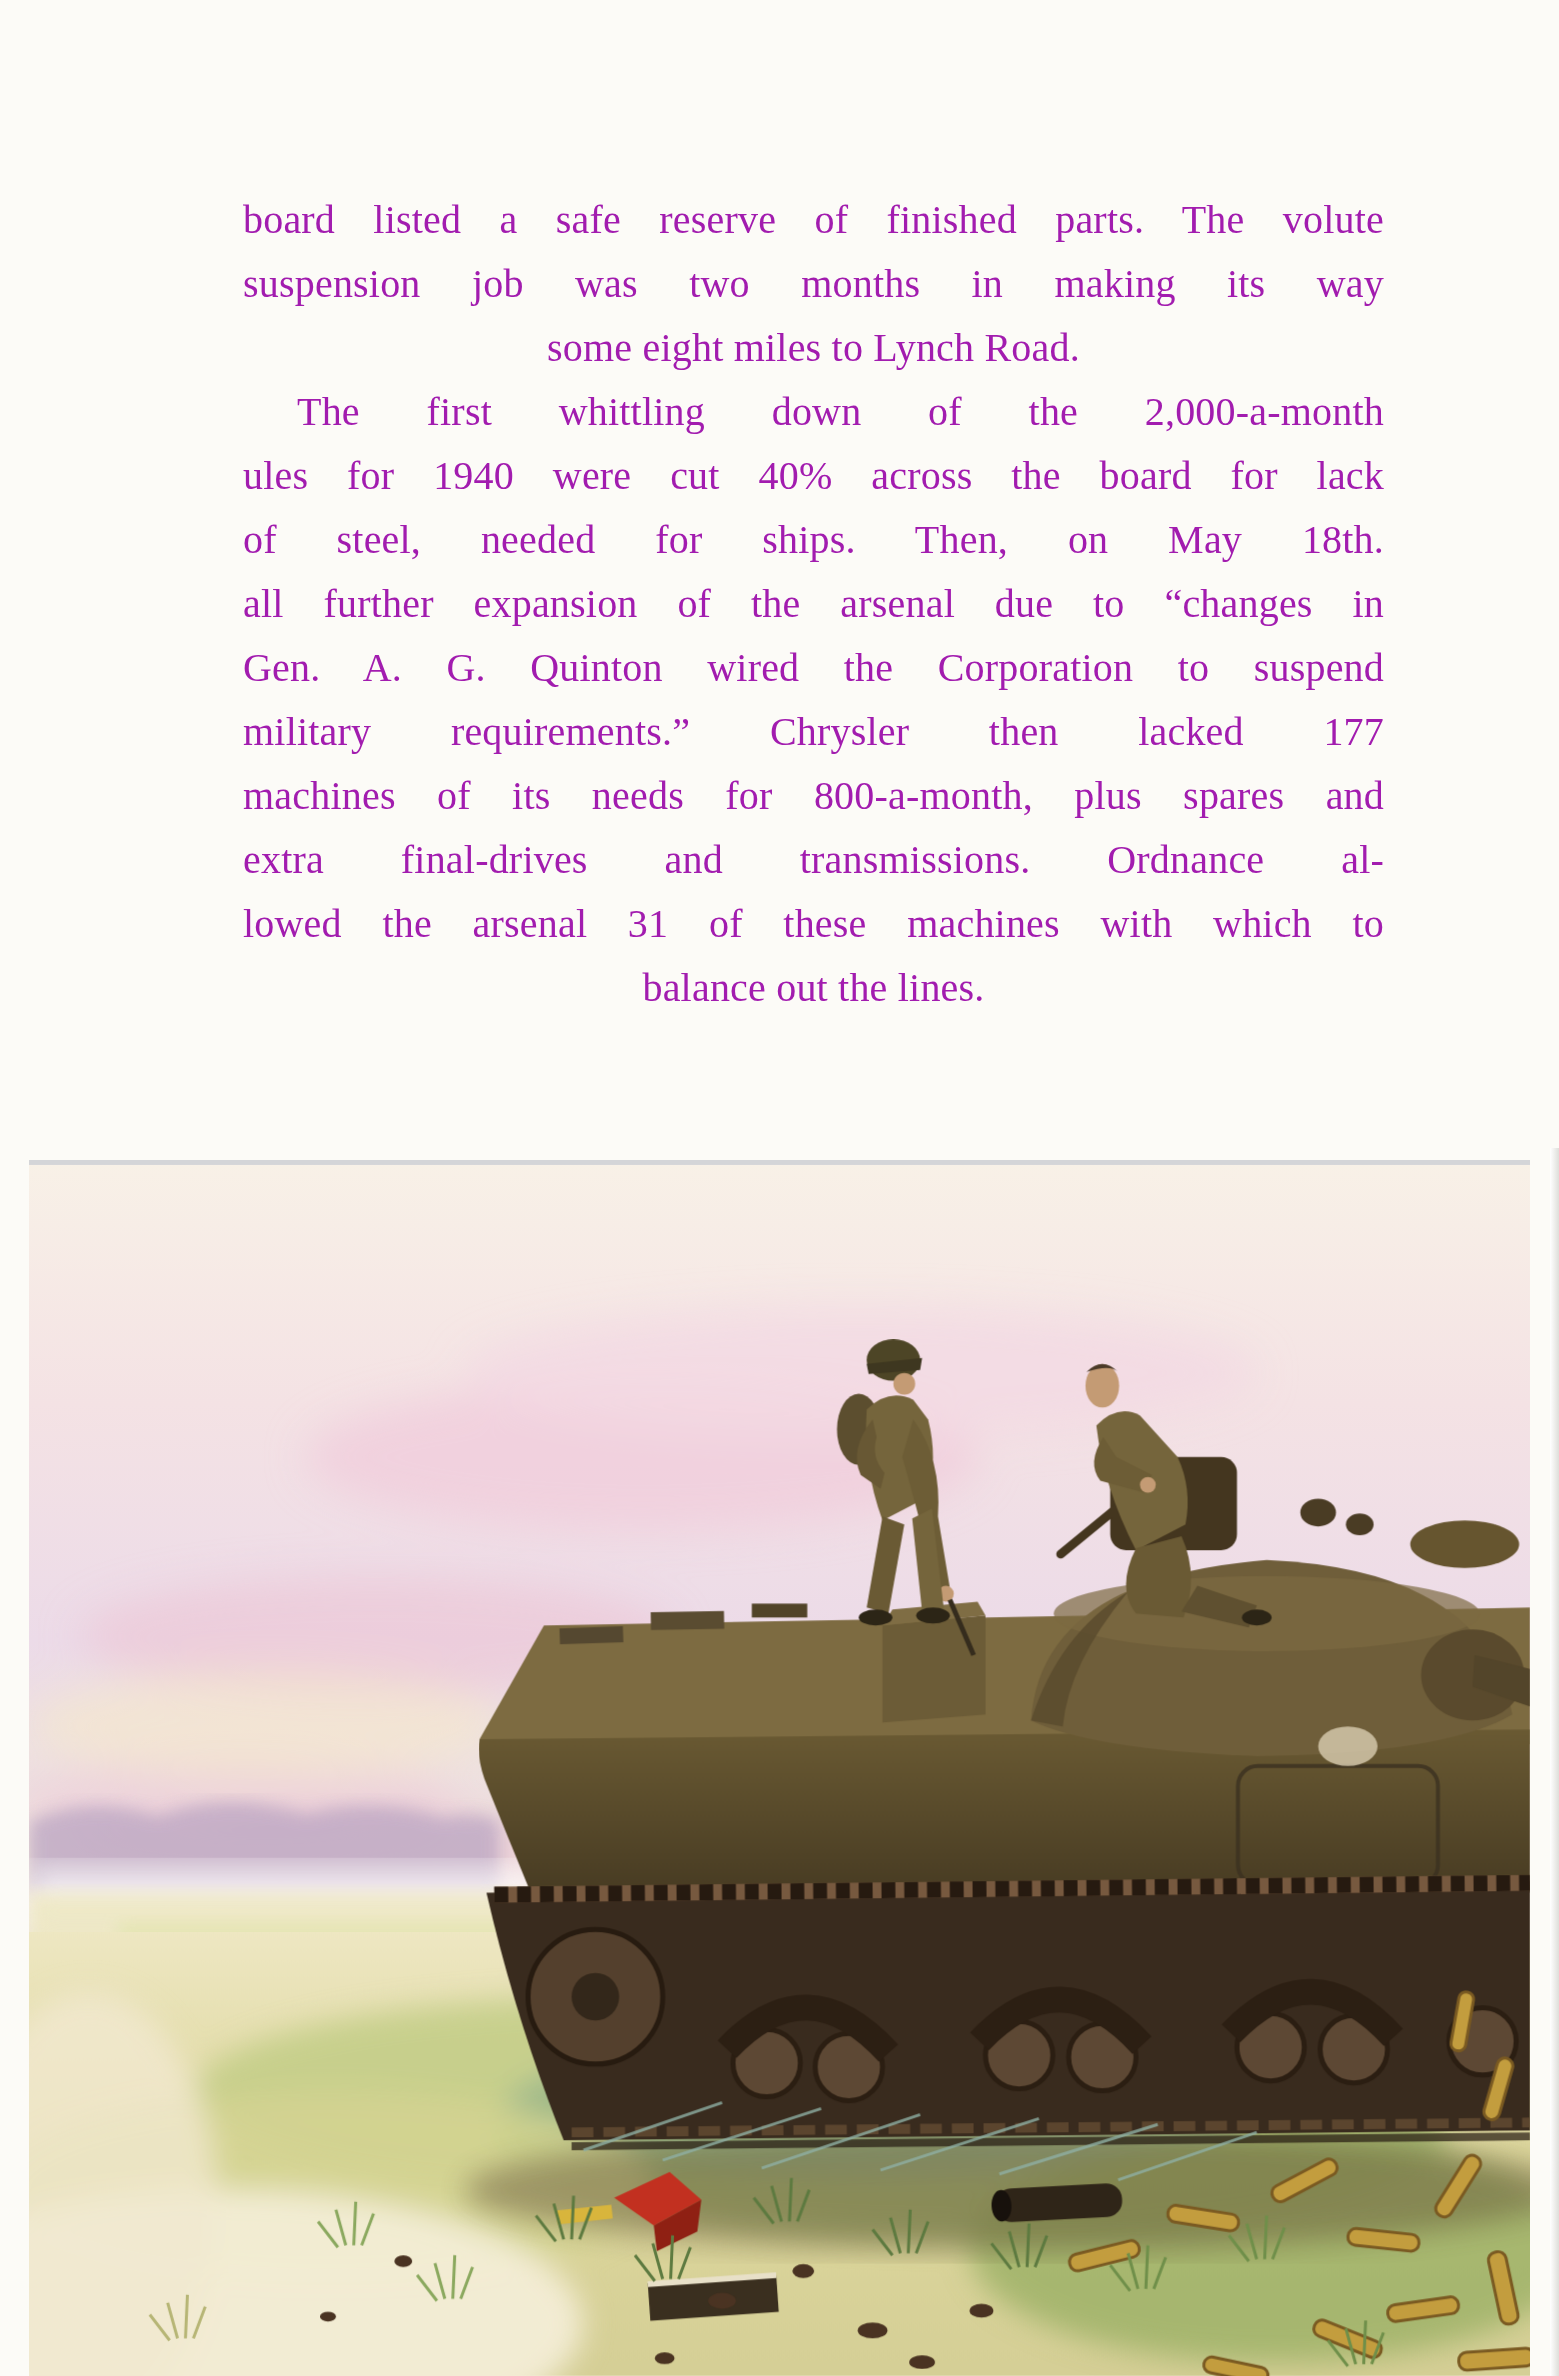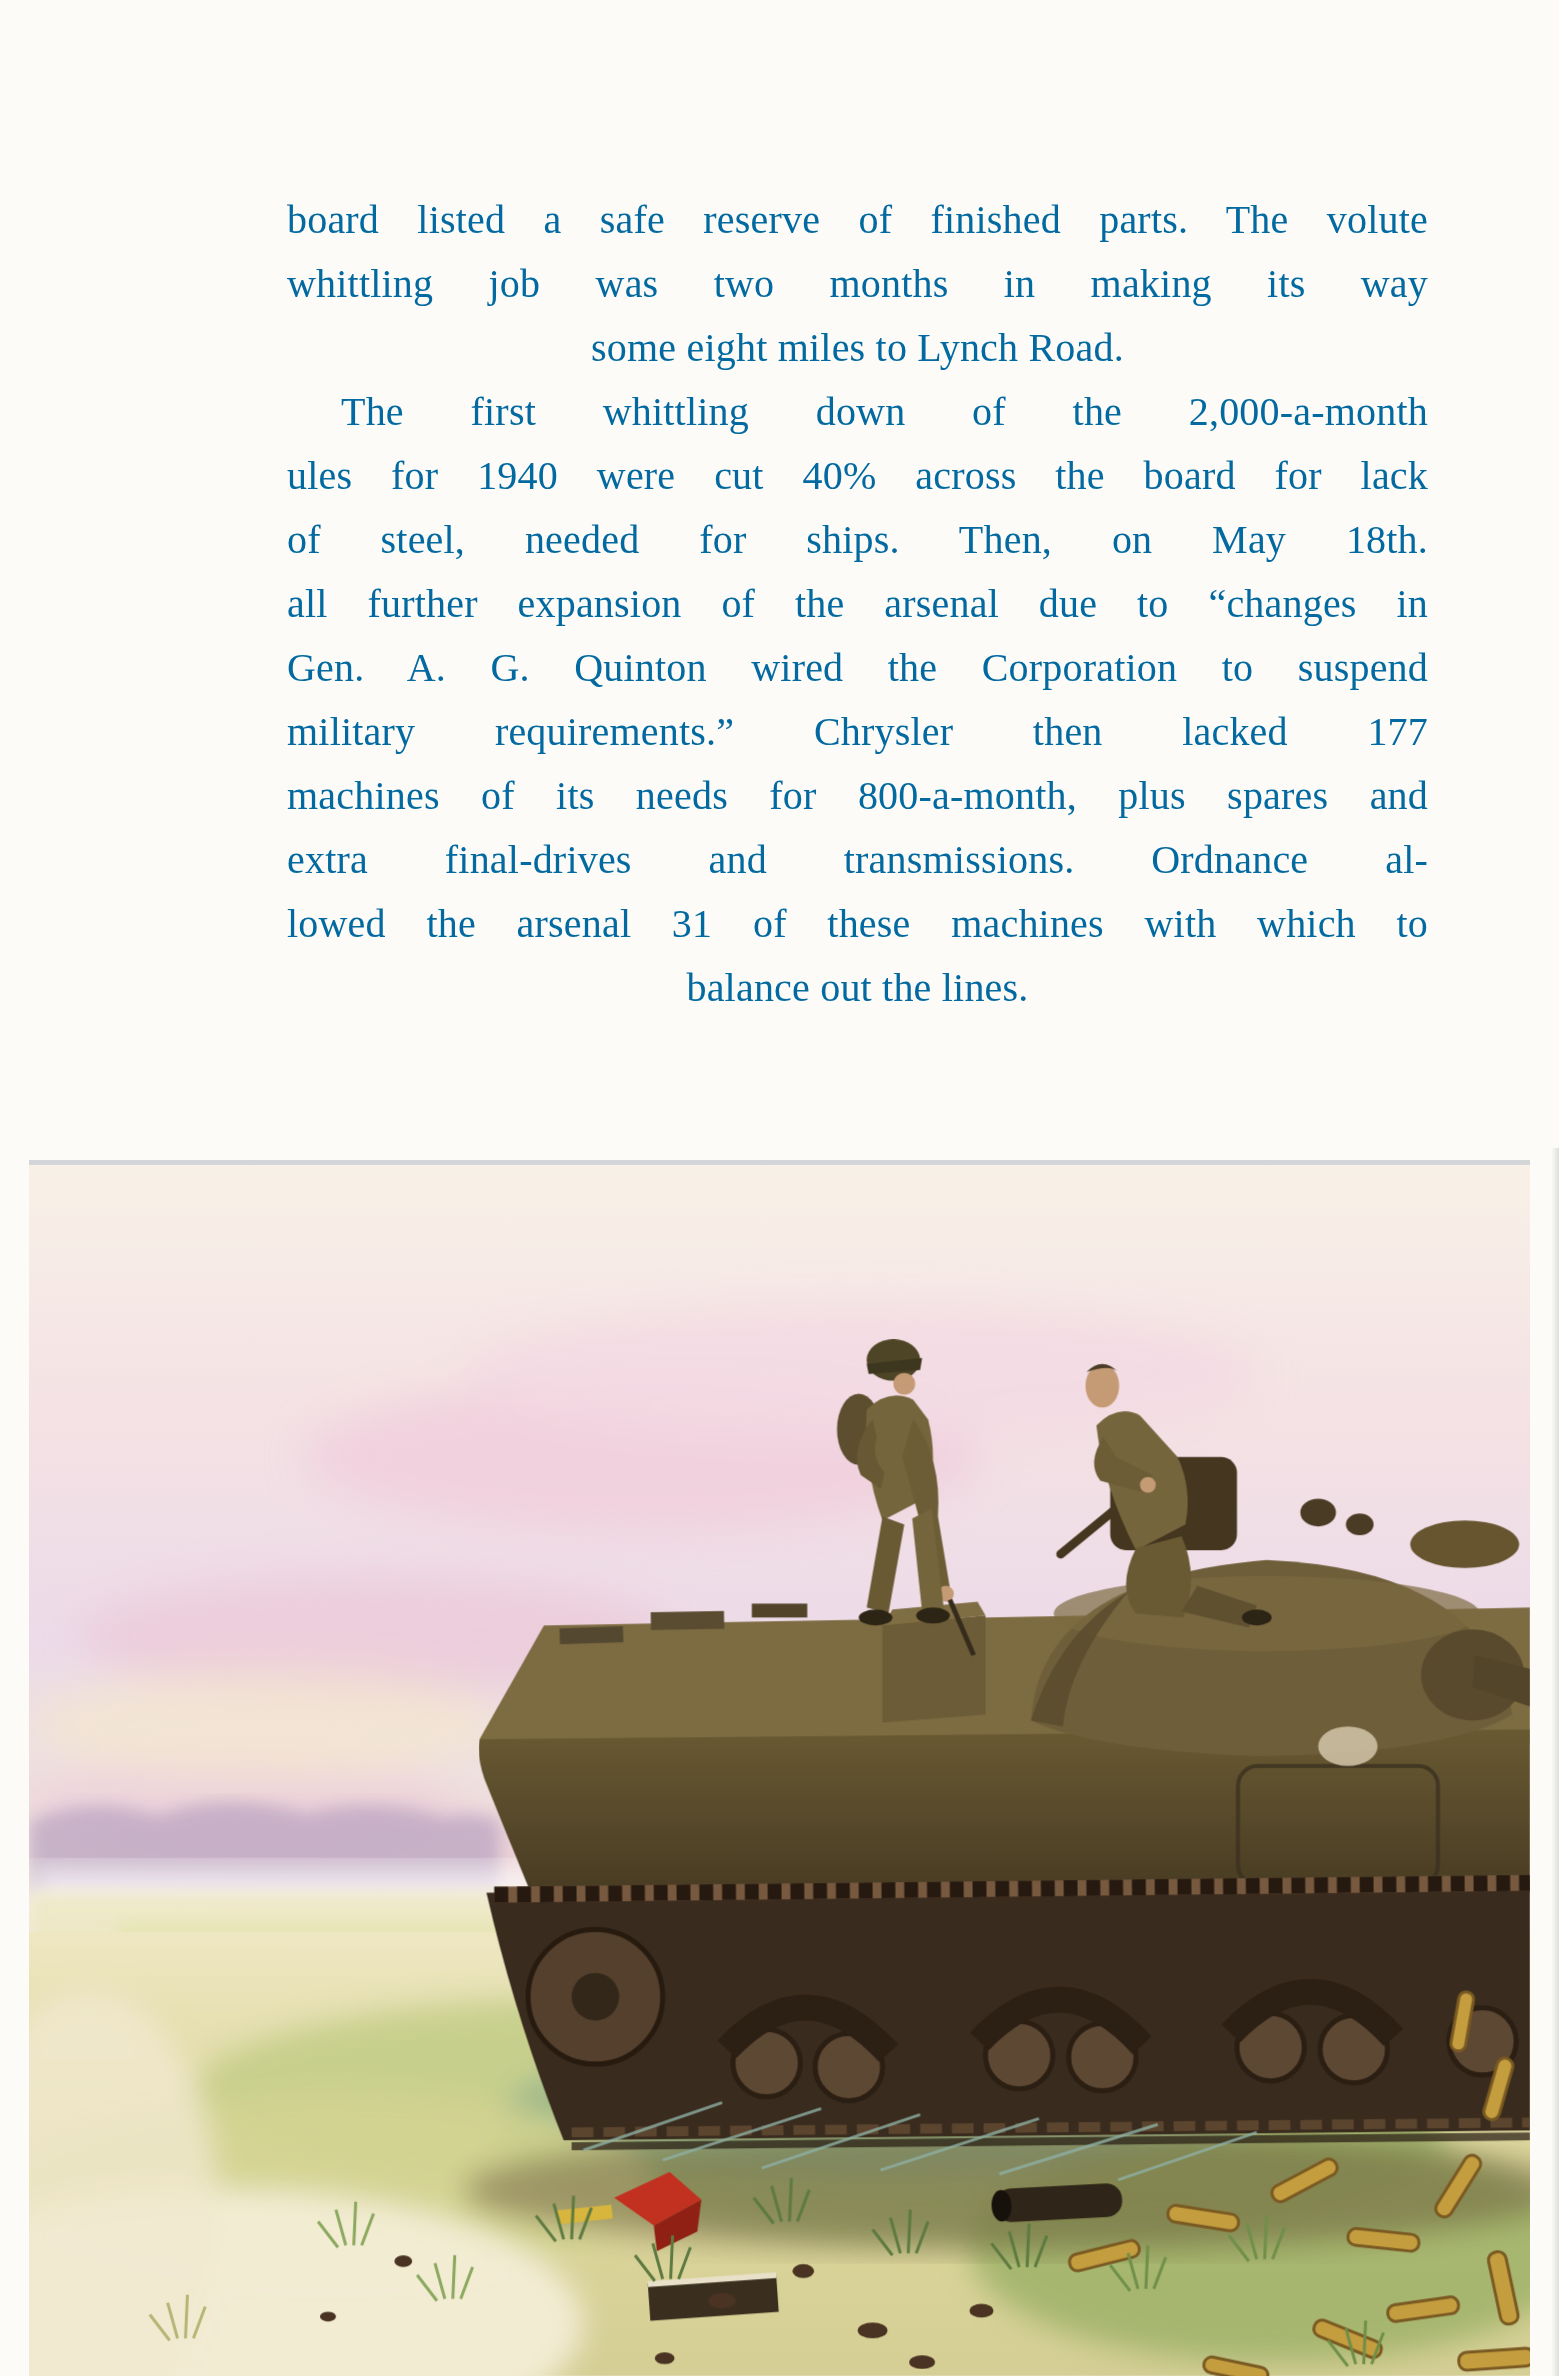--- a/index.html
+++ b/index.html
@@ -4,23 +4,22 @@
 <style>
   html,body{margin:0;padding:0;}
   body{
     width:1559px;height:2376px;position:relative;overflow:hidden;
     background:#fcfbf7;
     font-family:"Liberation Serif","DejaVu Serif",serif;
   }
   
   .text-block{
     position:absolute;left:243px;top:188px;width:1141px;
-    font-size:40px;line-height:64px;color:#0369a1;
+    font-size:40px;line-height:64px;color:#a21caf;
     letter-spacing:0.2px;
-    margin-left:44px;
   }
   .line{display:block;}
   .just{text-align:justify;text-align-last:justify;text-justify:inter-word;}
   .end{text-align:center;}
   .indent{padding-left:54px;}
   
   .illustration{
     position:absolute;left:29px;top:1160px;width:1501px;height:1216px;
     overflow:hidden;
   }
@@ -28,21 +27,21 @@
   .page-edge{
     position:absolute;left:1550px;top:1148px;width:9px;height:1228px;
     background:linear-gradient(to right,#ffffff,#dededa);
   }
 </style>
 </head>
 <body>
 
 <div class="text-block">
   <span class="line just">board listed a safe reserve of finished parts. The volute</span>
-  <span class="line just">whittling job was two months in making its way</span>
+  <span class="line just">suspension job was two months in making its way</span>
   <span class="line end">some eight miles to Lynch Road.</span>
   <span class="line just indent">The first whittling down of the 2,000-a-month</span>
   <span class="line just">ules for 1940 were cut 40% across the board for lack</span>
   <span class="line just">of steel, needed for ships. Then, on May 18th.</span>
   <span class="line just">all further expansion of the arsenal due to “changes in</span>
   <span class="line just">Gen. A. G. Quinton wired the Corporation to suspend</span>
   <span class="line just">military requirements.” Chrysler then lacked 177</span>
   <span class="line just">machines of its needs for 800-a-month, plus spares and</span>
   <span class="line just">extra final-drives and transmissions. Ordnance al-</span>
   <span class="line just">lowed the arsenal 31 of these machines with which to</span>

